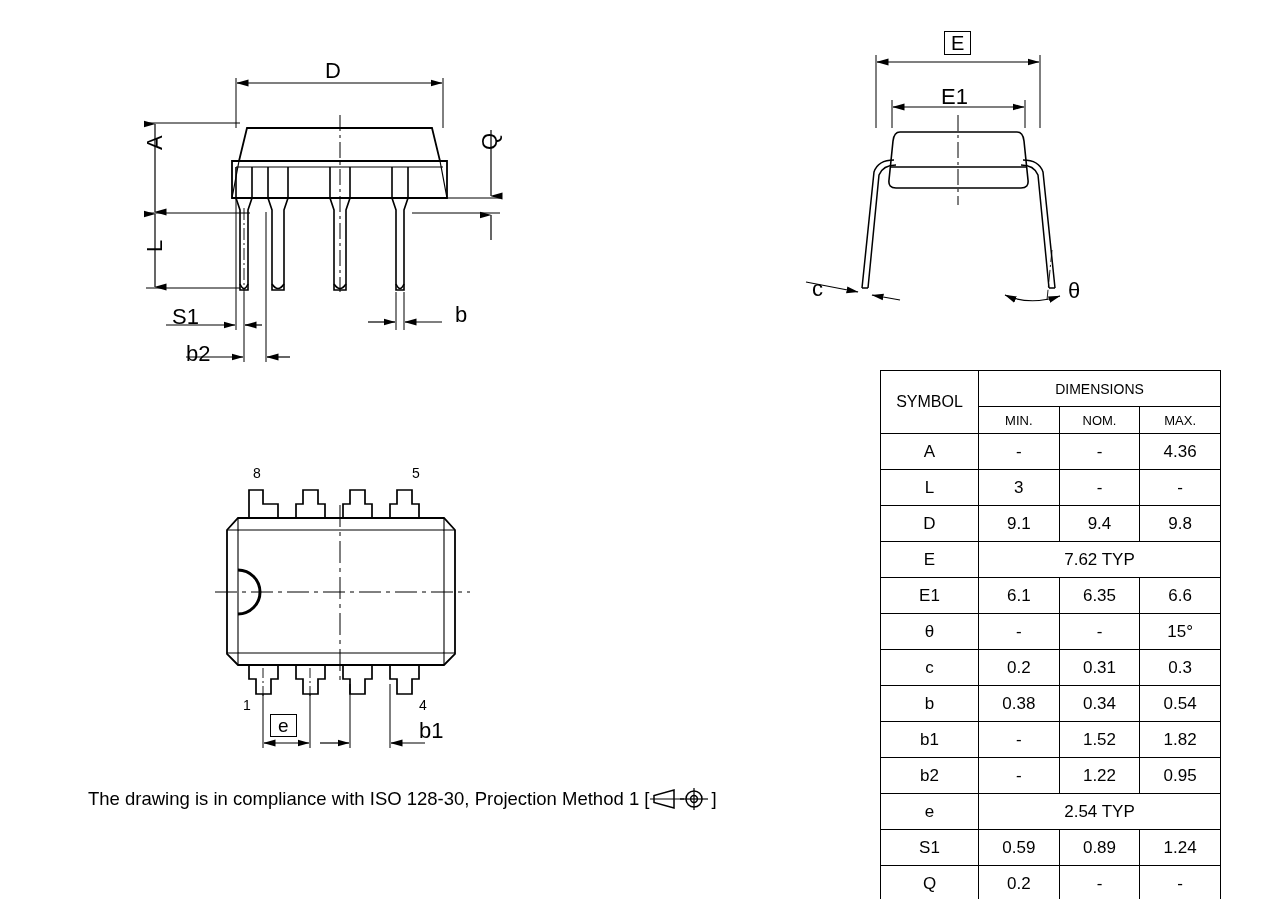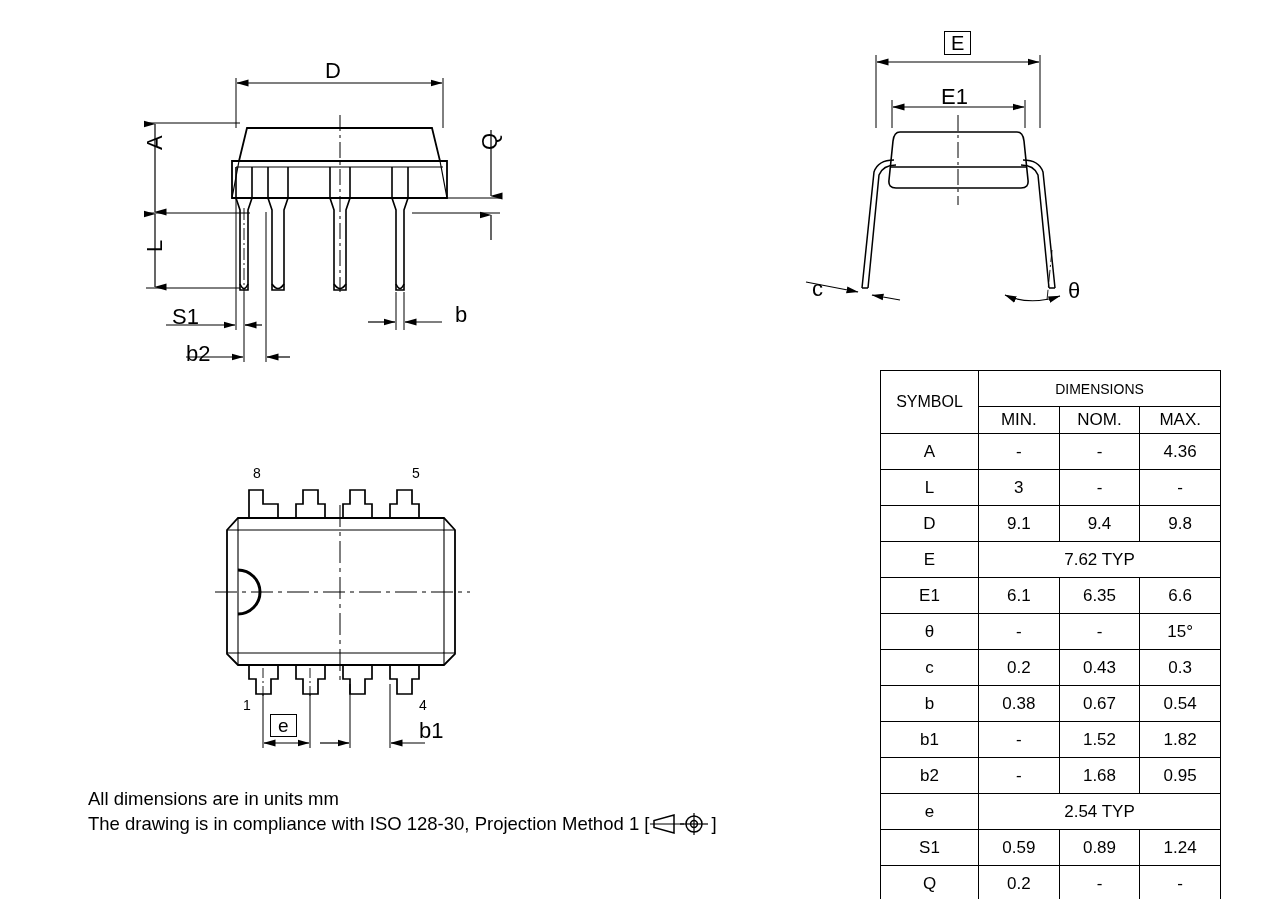--- a/index.html
+++ b/index.html
@@ -54,21 +54,21 @@
     color: #000;
   }
   table.dim-table th.sym-head {
     width: 97px;
     font-size: 16px;
   }
   table.dim-table th.dims-head {
     font-size: 14px;
   }
   table.dim-table th.sub-head {
-    font-size: 17px;
+    font-size: 13px;
     height: 26px;
   }
   table.dim-table td.sym-cell {
     width: 97px;
   }
   table.dim-table td.val-cell {
     width: 65px;
   }
   table.dim-table td.span-cell {
     font-size: 17px;
@@ -372,39 +372,39 @@
           </tr>
           <tr>
             <td class="sym-cell">θ</td>
             <td class="val-cell">-</td>
             <td class="val-cell">-</td>
             <td class="val-cell">15°</td>
           </tr>
           <tr>
             <td class="sym-cell">c</td>
             <td class="val-cell">0.2</td>
-            <td class="val-cell">0.43</td>
+            <td class="val-cell">0.31</td>
             <td class="val-cell">0.3</td>
           </tr>
           <tr>
             <td class="sym-cell">b</td>
             <td class="val-cell">0.38</td>
-            <td class="val-cell">0.67</td>
+            <td class="val-cell">0.34</td>
             <td class="val-cell">0.54</td>
           </tr>
           <tr>
             <td class="sym-cell">b1</td>
             <td class="val-cell">-</td>
             <td class="val-cell">1.52</td>
             <td class="val-cell">1.82</td>
           </tr>
           <tr>
             <td class="sym-cell">b2</td>
             <td class="val-cell">-</td>
-            <td class="val-cell">1.68</td>
+            <td class="val-cell">1.22</td>
             <td class="val-cell">0.95</td>
           </tr>
           <tr>
             <td class="sym-cell">e</td>
             <td class="span-cell" colspan="3">2.54 TYP</td>
           </tr>
           <tr>
             <td class="sym-cell">S1</td>
             <td class="val-cell">0.59</td>
             <td class="val-cell">0.89</td>
@@ -414,21 +414,20 @@
             <td class="sym-cell">Q</td>
             <td class="val-cell">0.2</td>
             <td class="val-cell">-</td>
             <td class="val-cell">-</td>
           </tr>
         </tbody>
     </table>
   </div>
 
   <div class="notes">
-    <div class="note-line">All dimensions are in units mm</div>
     <div class="note-line">
       <span>The drawing is in compliance with ISO 128-30, Projection Method 1 [</span><span class="proj-sym"><svg width="60" height="24" viewBox="0 0 60 24">
 
           <path d="M4,8.5 L4,15.5 L24,21 L24,3 Z" fill="none" stroke="#000" stroke-width="1.5"></path>
 
           <circle cx="44" cy="12" r="8" fill="none" stroke="#000" stroke-width="1.5"></circle>
           <circle cx="44" cy="12" r="3.4" fill="none" stroke="#000" stroke-width="1.5"></circle>
           <line x1="44" y1="1" x2="44" y2="23" stroke="#000" stroke-width="1.2"></line>
           <line x1="30" y1="12" x2="58" y2="12" stroke="#000" stroke-width="1.2"></line>
 

